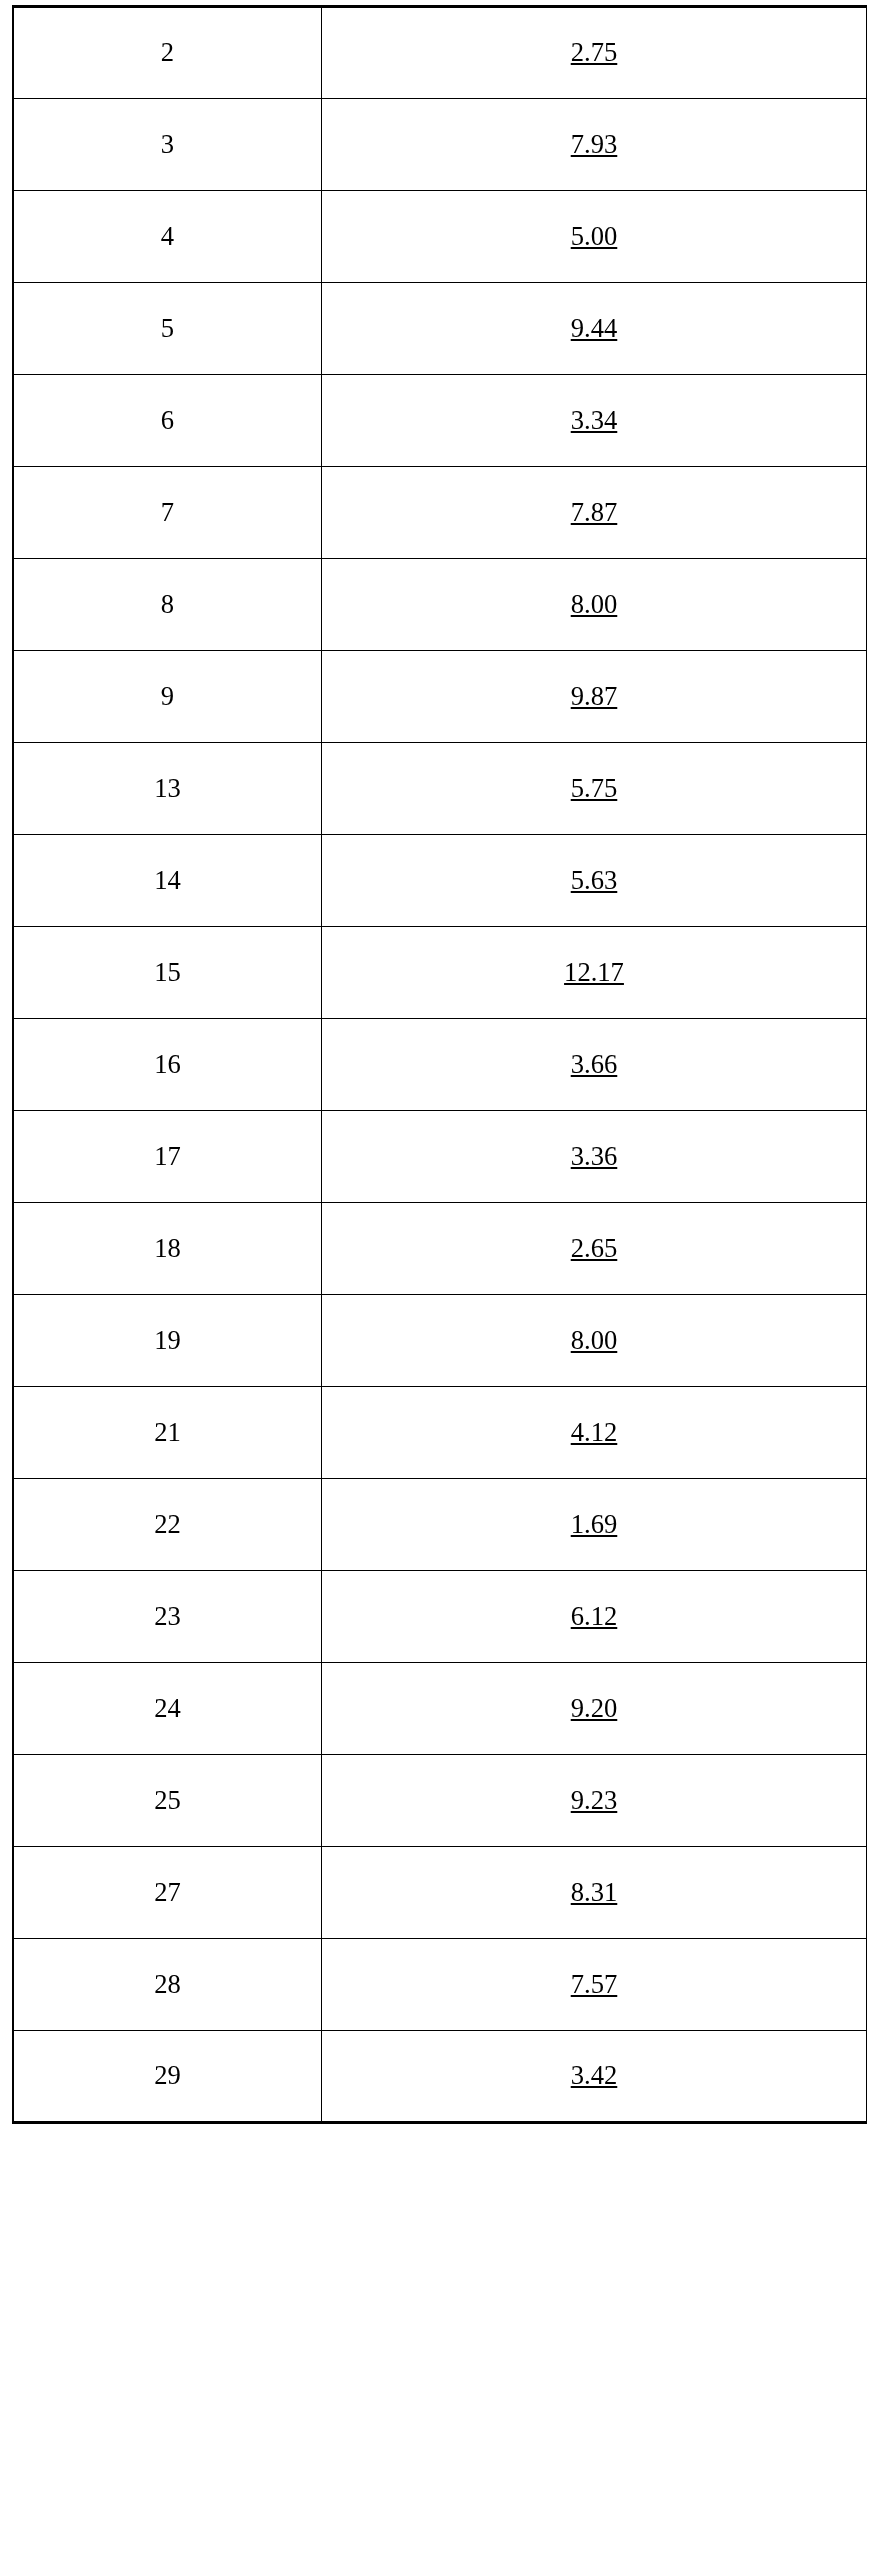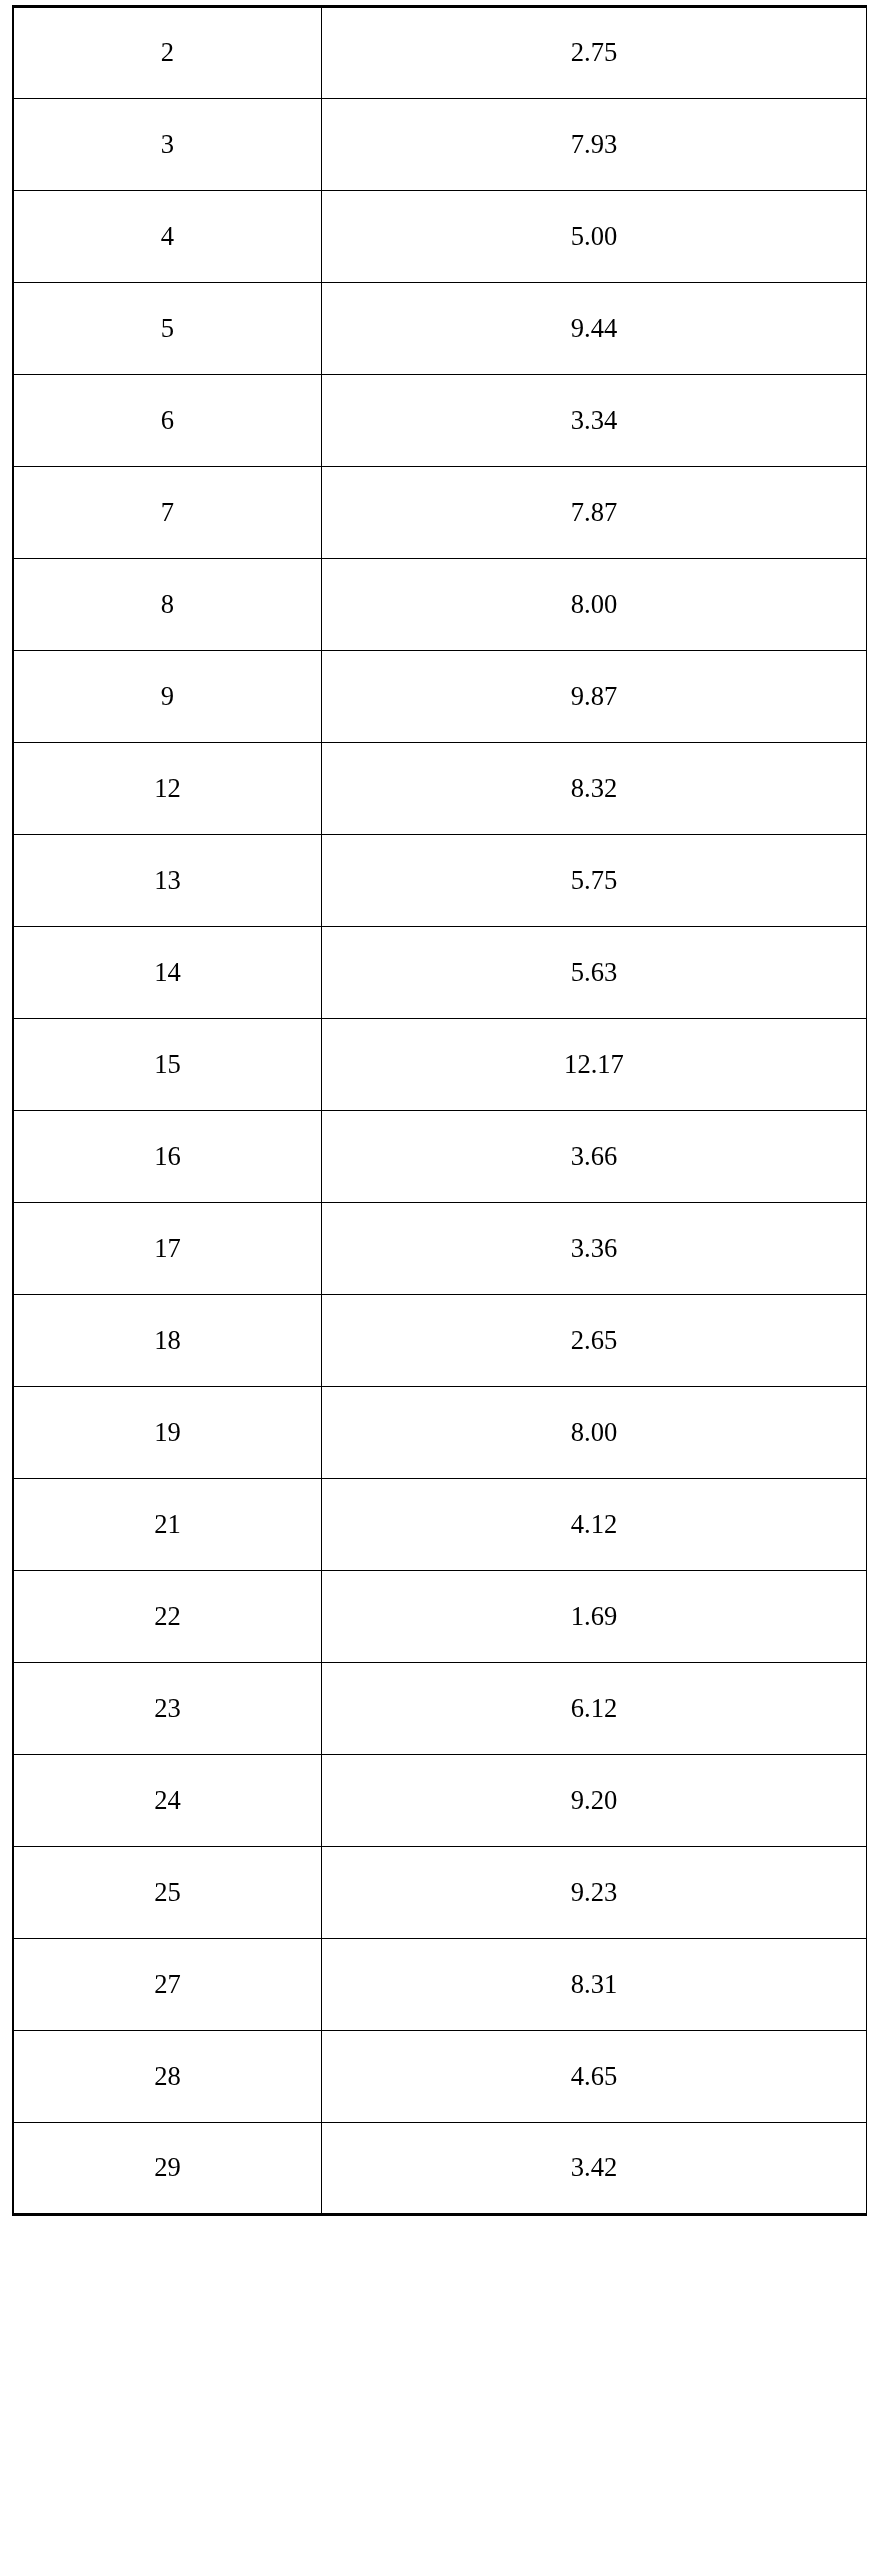--- a/index.html
+++ b/index.html
@@ -49,20 +49,21 @@
     width: 307px;
     border-left: 2.9px solid #000000;
     border-right: 1px solid #000000;
   }
 
   
   table.data-table td.col-value {
     width: 544px;
     border-left: 1px solid #000000;
     border-right: 1.5px solid #000000;
+    text-decoration: underline;
   }
 
   
   table.data-table tr:first-child td {
     border-top: 3.1px solid #000000;
   }
   
   table.data-table tr:last-child td {
     border-bottom: 3.1px solid #000000;
   }
@@ -97,24 +98,20 @@
           <td class="col-index">7</td>
           <td class="col-value">7.87</td>
         </tr>
         <tr>
           <td class="col-index">8</td>
           <td class="col-value">8.00</td>
         </tr>
         <tr>
           <td class="col-index">9</td>
           <td class="col-value">9.87</td>
-        </tr>
-        <tr>
-          <td class="col-index">12</td>
-          <td class="col-value">8.32</td>
         </tr>
         <tr>
           <td class="col-index">13</td>
           <td class="col-value">5.75</td>
         </tr>
         <tr>
           <td class="col-index">14</td>
           <td class="col-value">5.63</td>
         </tr>
         <tr>
@@ -156,21 +153,21 @@
         <tr>
           <td class="col-index">25</td>
           <td class="col-value">9.23</td>
         </tr>
         <tr>
           <td class="col-index">27</td>
           <td class="col-value">8.31</td>
         </tr>
         <tr>
           <td class="col-index">28</td>
-          <td class="col-value">4.65</td>
+          <td class="col-value">7.57</td>
         </tr>
         <tr>
           <td class="col-index">29</td>
           <td class="col-value">3.42</td>
         </tr>
       </tbody>
   </table>
 </div>
 
 

